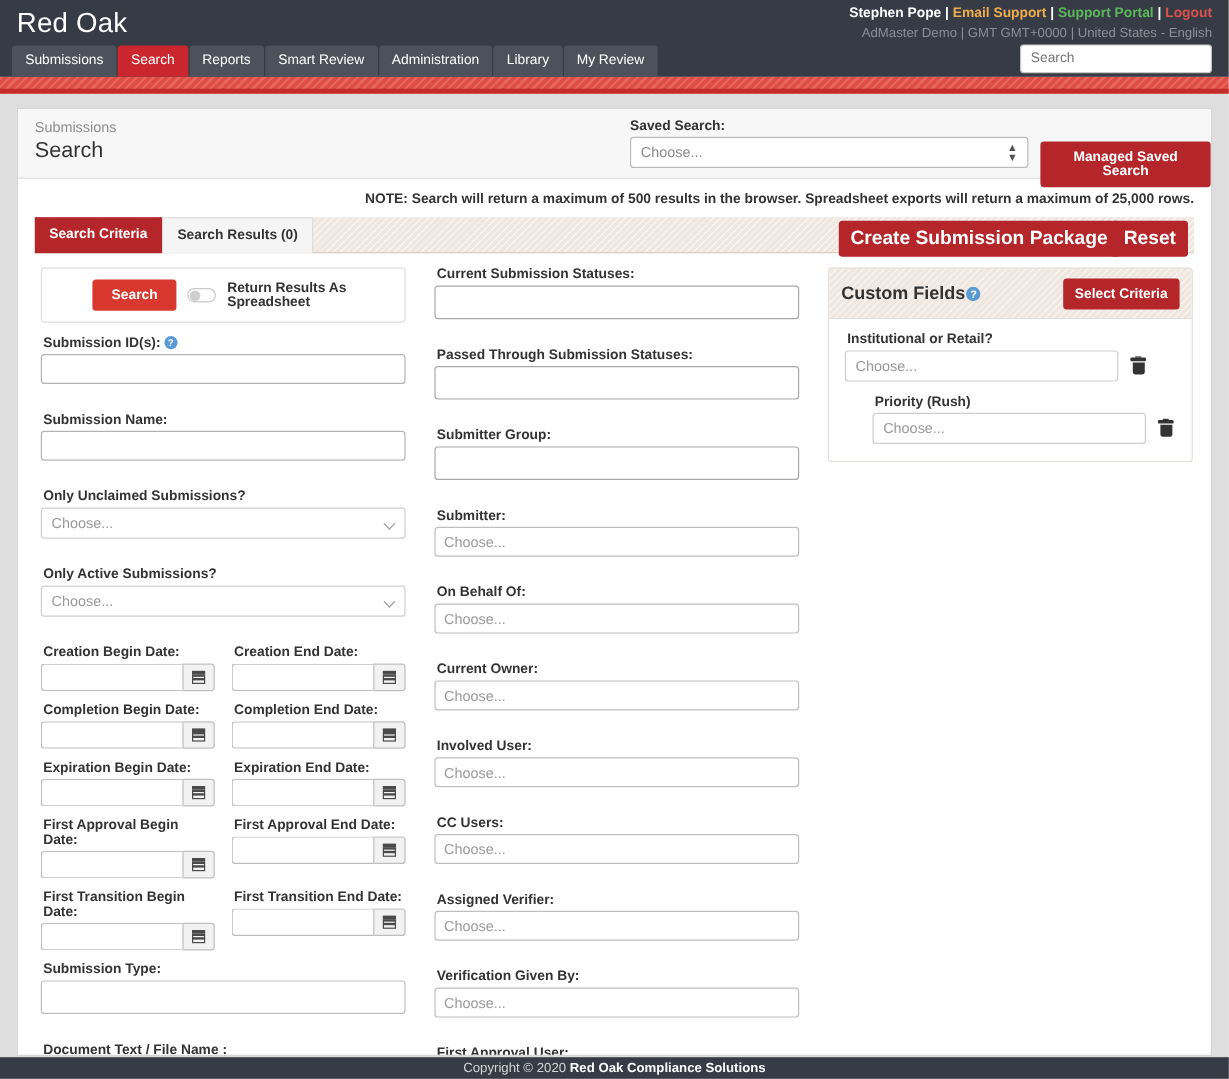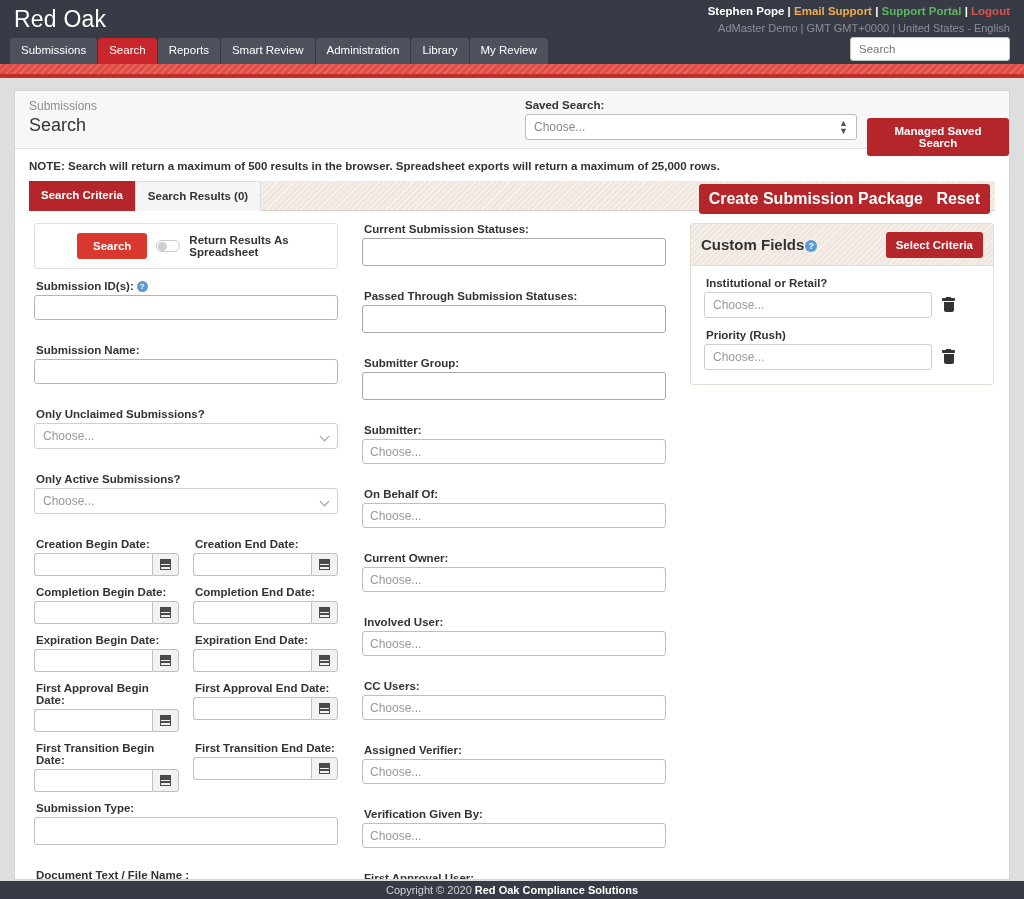--- a/index.html
+++ b/index.html
@@ -87,21 +87,21 @@
     position:absolute; right:8px; top:50%; transform:translateY(-50%);
     font-size:9px; color:#555; line-height:8px; text-align:center;
   }
   .btn-managed {
     position:absolute; left:852px; top:27px;
     background:#b5262b; color:#fff; border:none; border-radius:3px;
     font-size:11.5px; font-weight:bold; padding:7px 11px;
     font-family:"Liberation Sans", sans-serif; cursor:pointer;
   }
 
-  .note { font-size:11.5px; font-weight:bold; color:#333; padding:11px 14px 9px; }
+  .note { font-size:11.5px; font-weight:bold; color:#333; padding:11px 14px 9px;text-align:right; }
 
   
   .tabstrip {
     margin:0 14px; height:30px; position:relative;
     background:
       repeating-linear-gradient(135deg,
         rgba(255,255,255,.55) 0 1px,
         rgba(0,0,0,0) 1px 4px),
       #f0e7e0;
     border-bottom:1px solid #d9cfc6;
@@ -223,21 +223,21 @@
   }
   .cftitle { font-size:15px; font-weight:bold; color:#333; }
   .cftitle .help { width:12px; height:12px; line-height:12px; font-size:9px; margin-left:1px; }
   .btn-criteria {
     background:#b5262b; color:#fff; border:none; border-radius:3px;
     font-size:11.5px; font-weight:bold; padding:7px 10px;
     font-family:"Liberation Sans", sans-serif; cursor:pointer;
   }
   .cfbody { padding:11px 13px 14px; background:#fff; }
   .cfrow { margin-bottom:11px; }
-  .cfrow:last-child { margin-bottom:0; }
+  .cfrow:last-child { margin-bottom:0;margin-left:23px; }
   .cfline { display:flex; align-items:center; gap:10px; }
   .cfline .sel { width:228px; }
   .trash { width:13px; height:14px; position:relative; cursor:pointer; flex:none; }
   .trash .lid {
     position:absolute; top:0; left:0; width:13px; height:2.5px;
     background:#333; border-radius:1px;
   }
   .trash .lid::before{
     content:""; position:absolute; left:4px; top:-1.5px; width:5px; height:1.5px; background:#333;
   }

